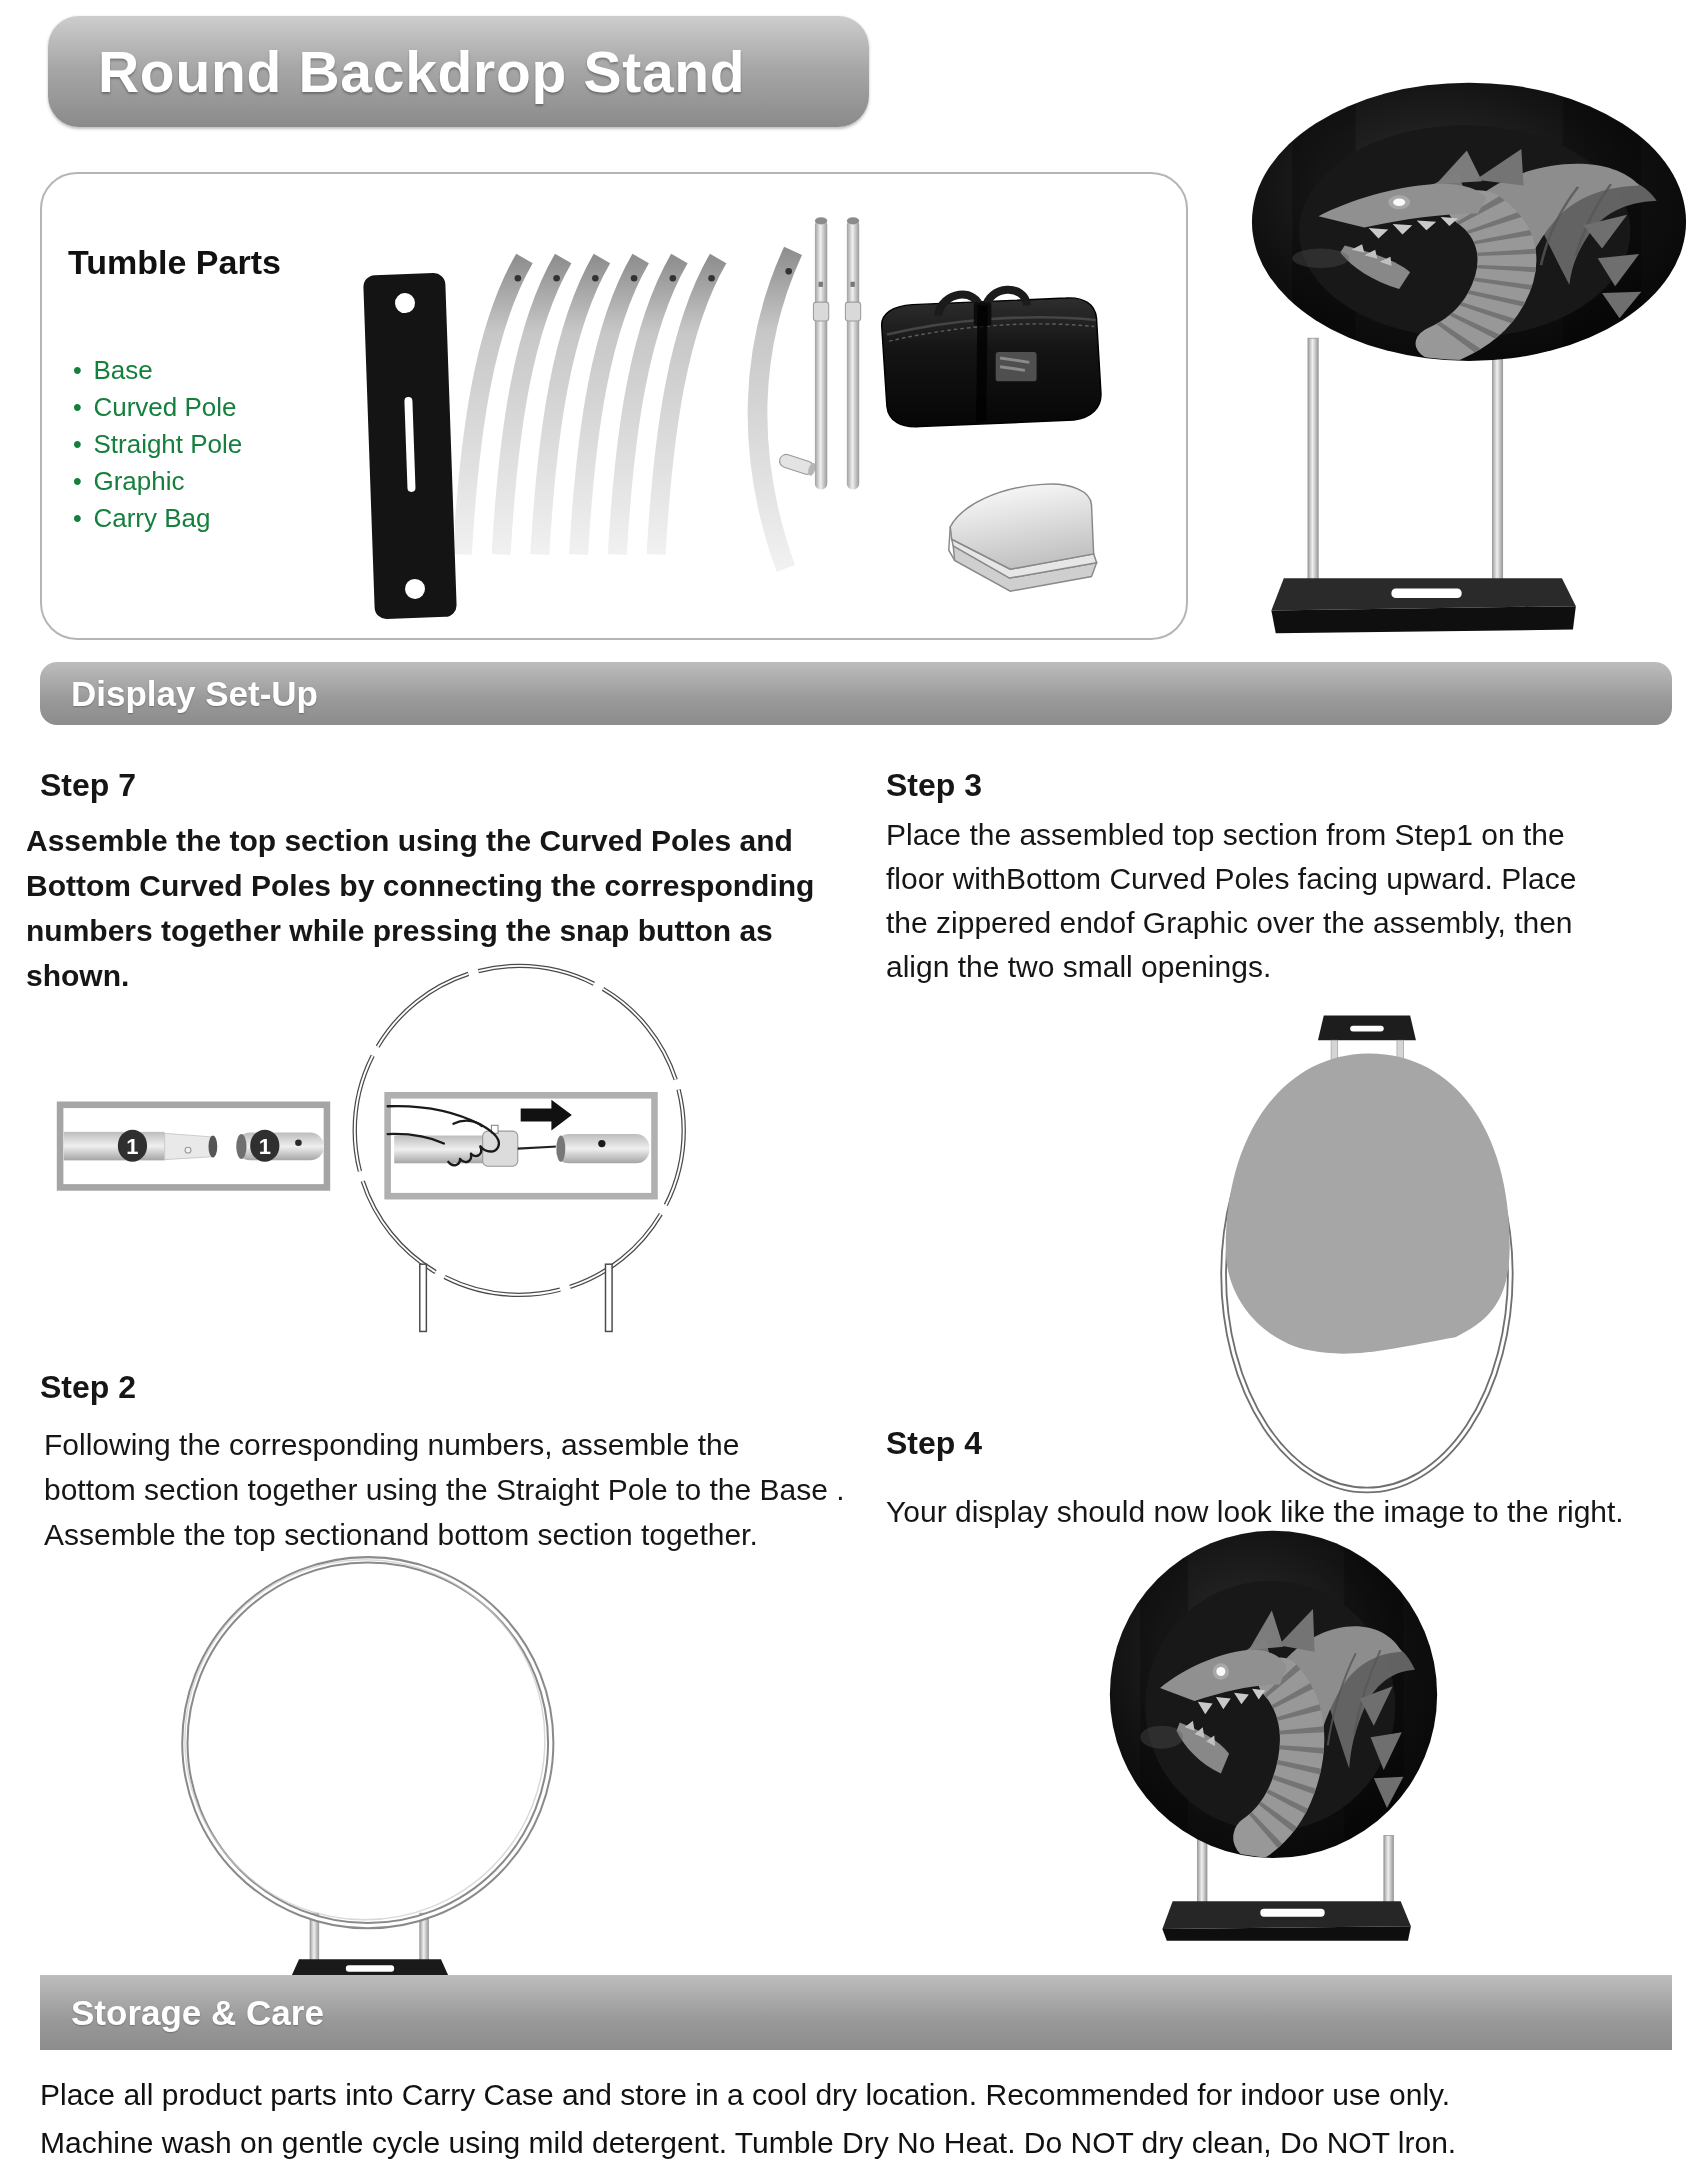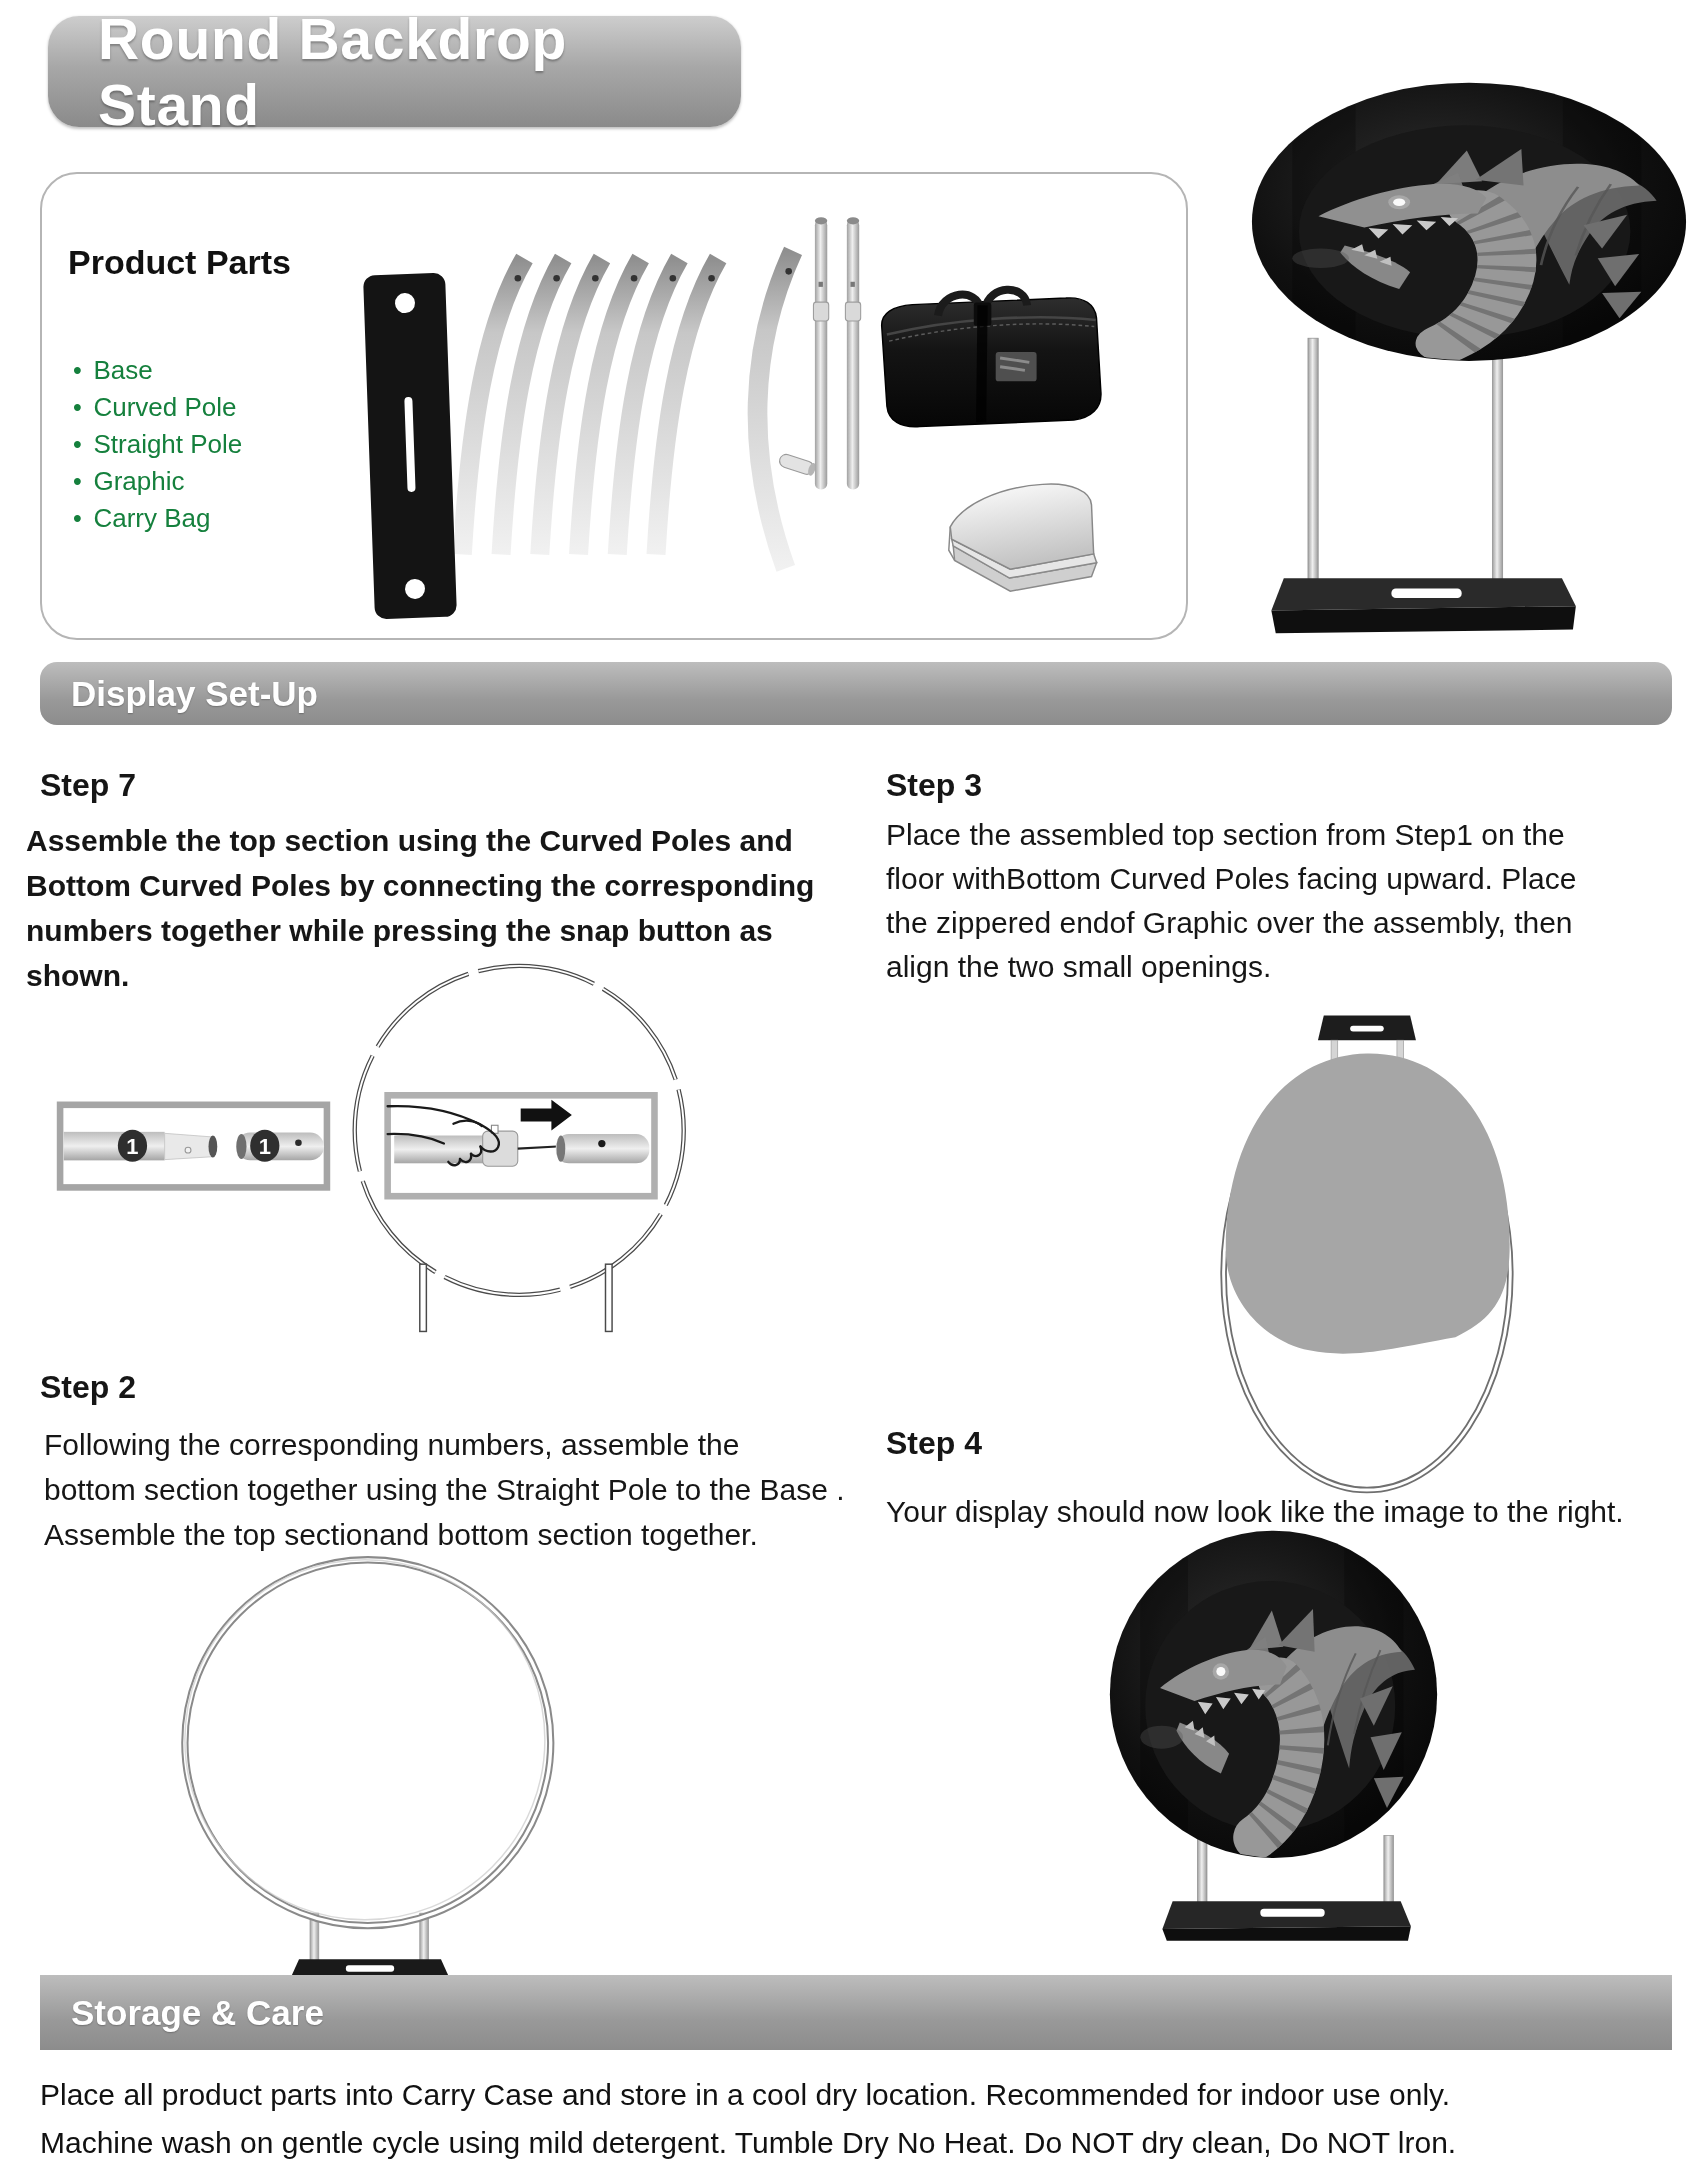--- a/index.html
+++ b/index.html
@@ -3,21 +3,21 @@
 <meta charset="utf-8">
 <style>
   html,body{margin:0;padding:0;background:#e8e8e8;}
   .page{
     position:relative;width:1701px;height:2172px;background:#ffffff;
     font-family:"Liberation Sans", sans-serif;color:#1a1a1a;overflow:hidden;
   }
   .abs{position:absolute;}
   
   .title-banner{
-    left:48px;top:16px;width:693px;height:111px;border-radius:31px;
+    left:48px;top:16px;width:821px;height:111px;border-radius:31px;
     background:linear-gradient(180deg,#cdcdcd 0%,#a8a8a8 45%,#8a8a8a 100%);
     box-shadow:0 1.5px 2.9px rgba(0,0,0,.25);
     display:flex;align-items:center;padding-left:50px;box-sizing:border-box;
   }
   .title-banner span{
     font-size:57px;font-weight:bold;color:#ffffff;letter-spacing:0.7px;
     text-shadow:0 1.5px 2.2px rgba(0,0,0,.3);
   }
   .bar-banner{
     left:40px;width:1632px;height:63px;
@@ -115,21 +115,21 @@
   </defs>
 </svg>
 
 <div class="page">
 
   <div class="abs title-banner">
     <span>Round Backdrop Stand</span>
   </div>
 
   <section class="abs parts-panel">
-    <div class="abs parts-heading" style="left:26px;top:69px;">Product Parts</div>
+    <div class="abs parts-heading" style="left:26px;top:69px;">Tumble Parts</div>
     <ul class="abs parts-list" style="left:31px;top:178px;">
       <li>Base</li>
       <li>Curved Pole</li>
       <li>Straight Pole</li>
       <li>Graphic</li>
       <li>Carry Bag</li>
     </ul>
 
     <div class="abs base-plate" style="left:327px;top:100px;">
       <div class="hole" style="top:19px;"></div>

